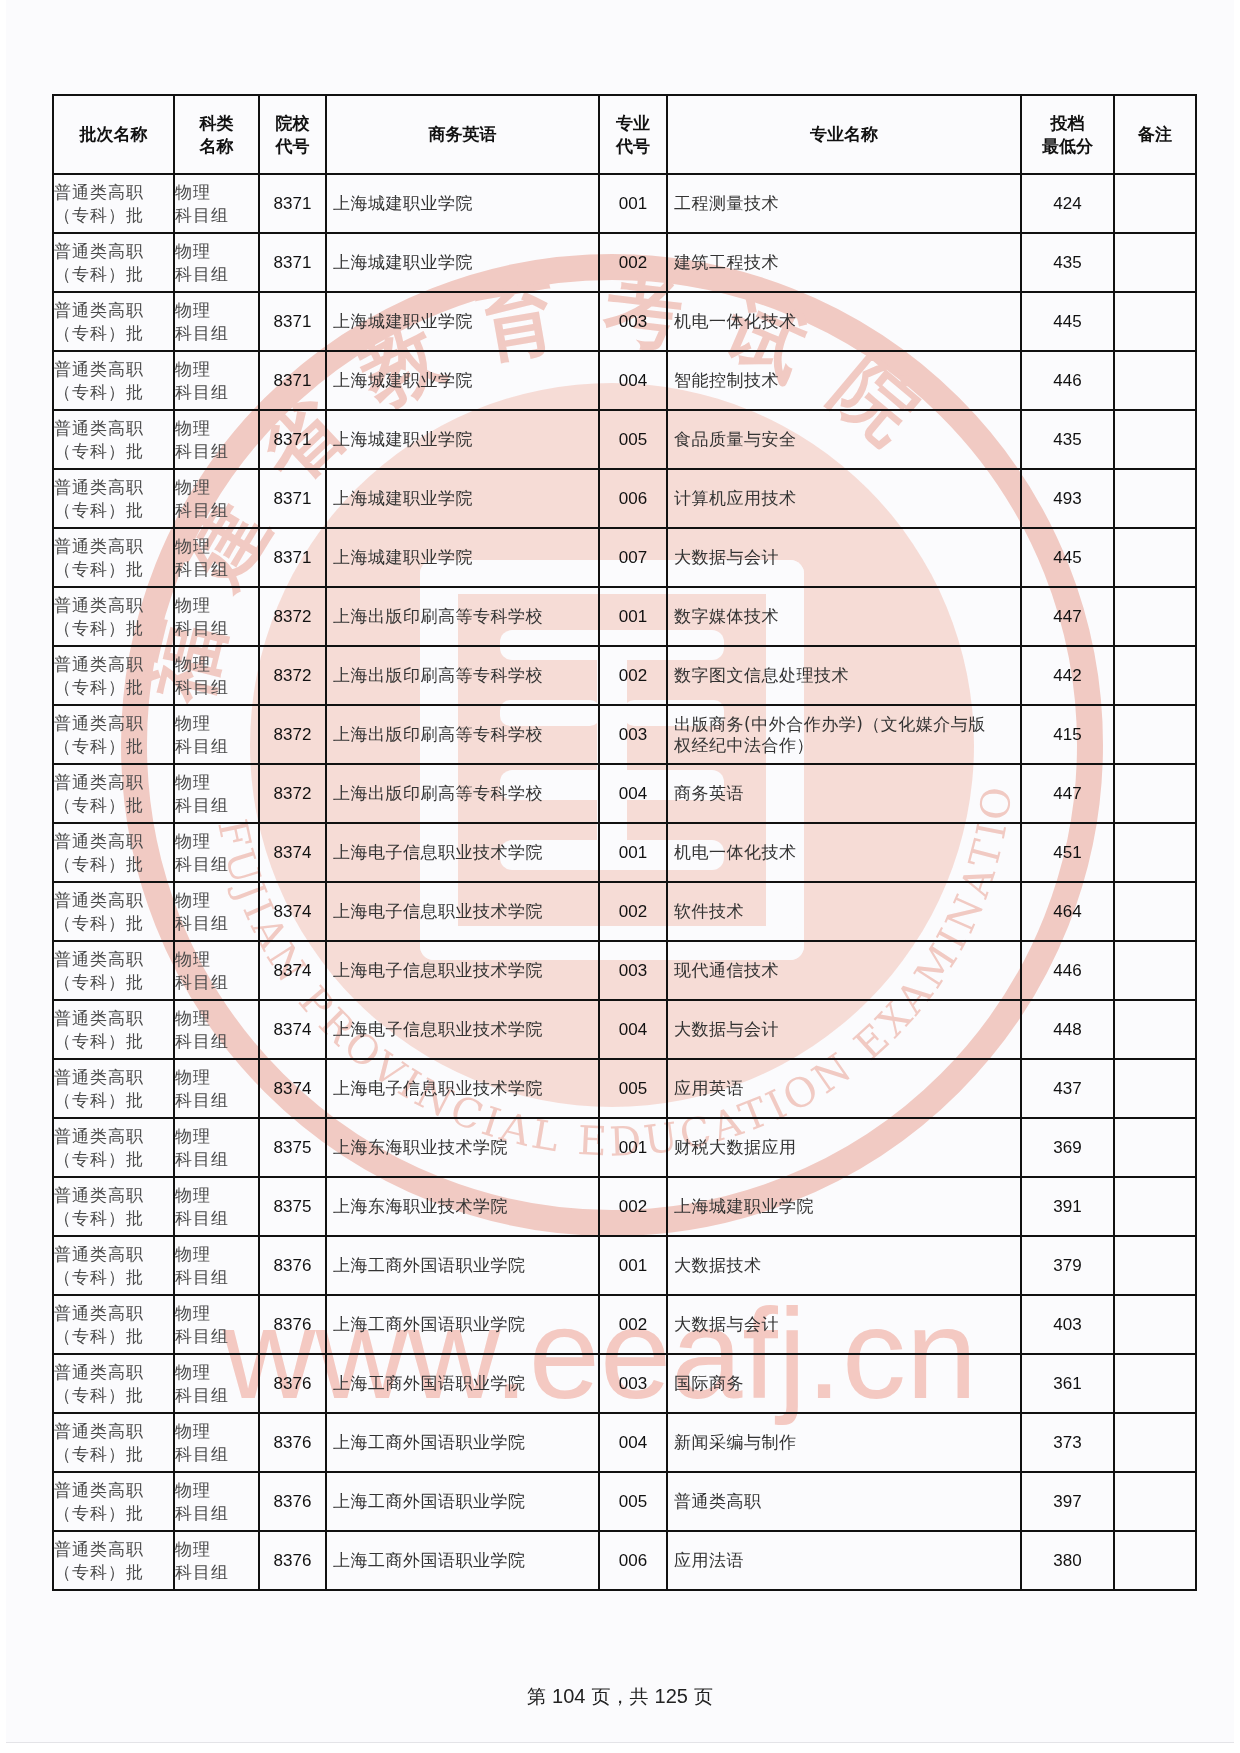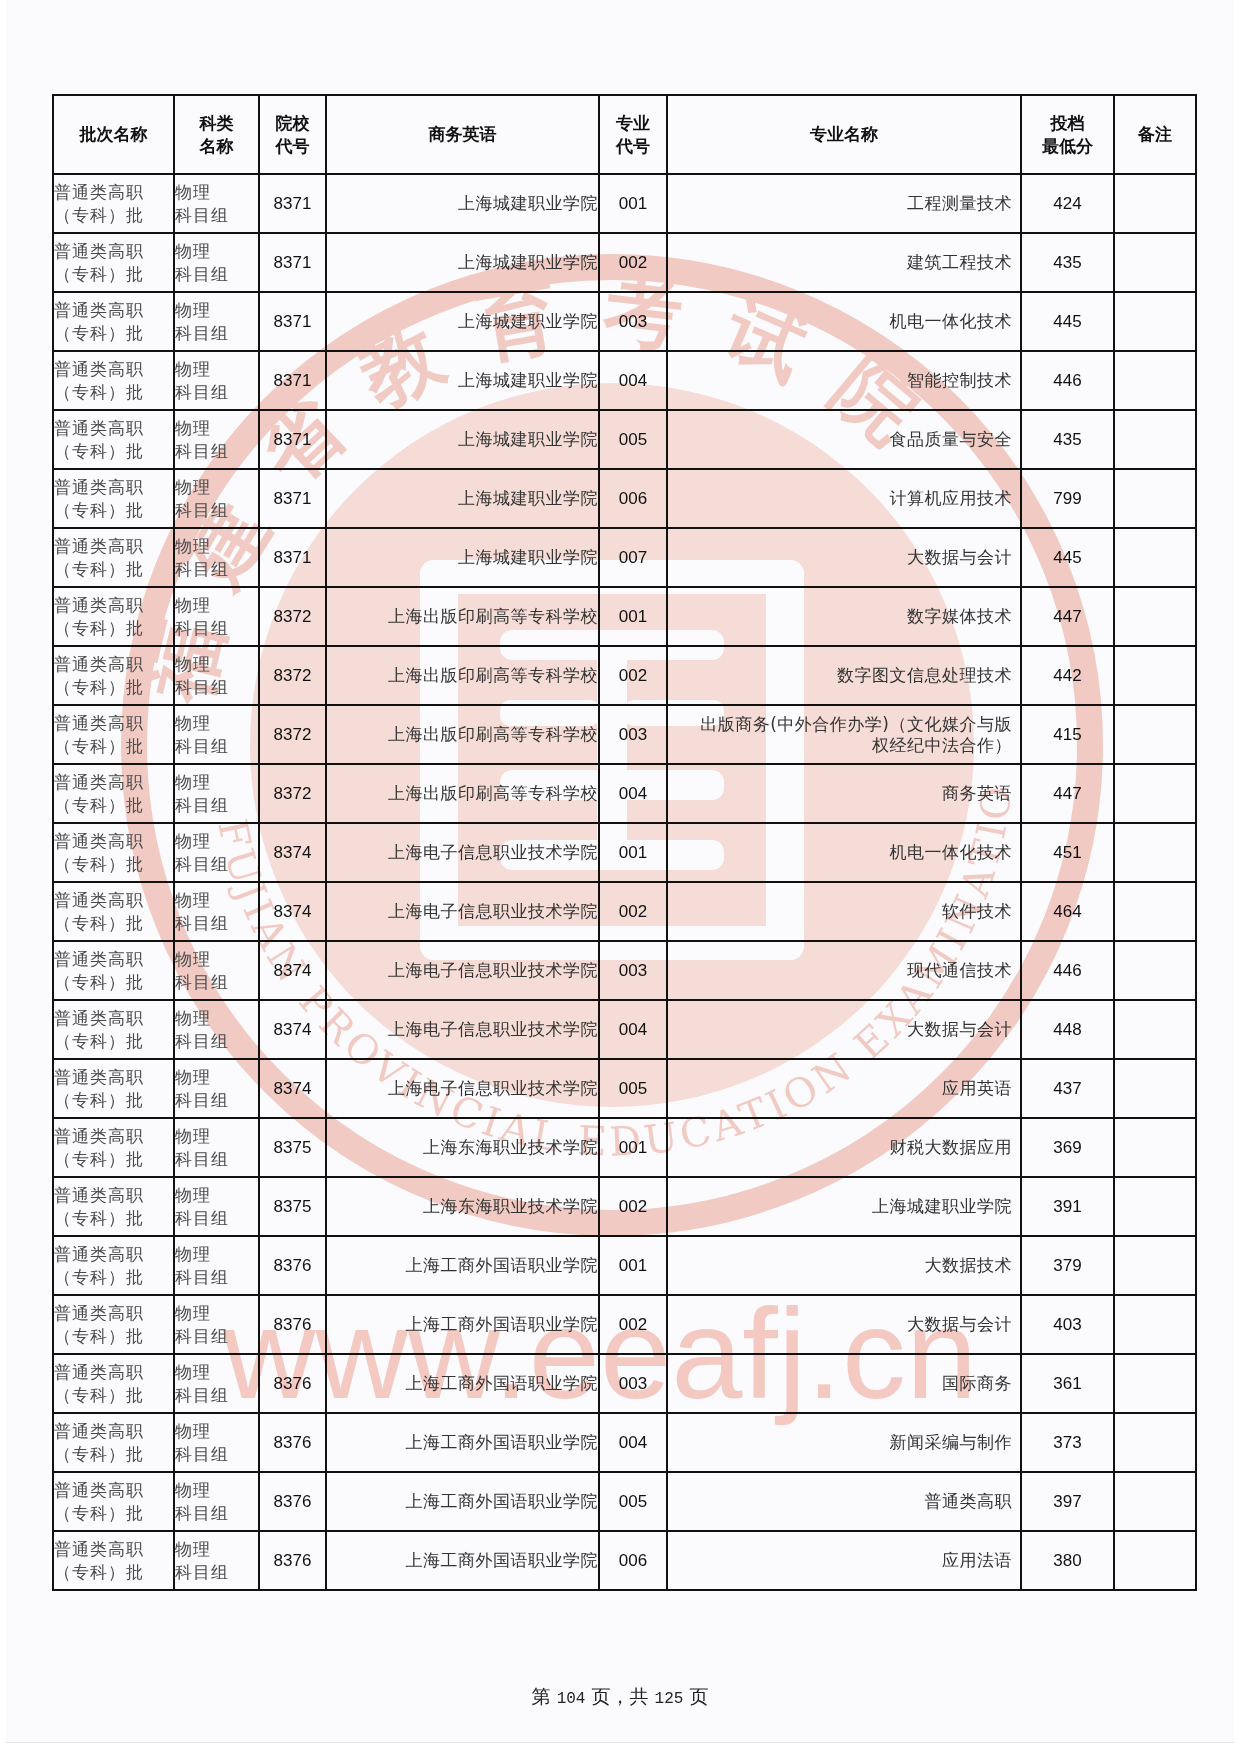--- a/index.html
+++ b/index.html
@@ -48,31 +48,31 @@
   }
   .c-batch, .c-subject {
     text-align: left; color: #4a4a4a; font-size: 17px; line-height: 23px;
     letter-spacing: 1px;
   }
   .c-code, .c-mcode, .c-score {
     text-align: center; color: #111;
     font-family: "Liberation Sans", sans-serif; font-size: 18px;
   }
   .c-school, .c-major {
-    text-align: right; padding-left: 6px !important; color: #333;
+    text-align: left; padding-left: 6px !important; color: #333;
     font-size: 16px; line-height: 21px; letter-spacing: 0.5px;
   }
   .c-major { padding-right: 8px !important; }
   .c-note { }
   .line { display: block; }
   .footer {
     position: absolute; left: 0; width: 1240px; top: 1684px; text-align: center;
     font-size: 19px; color: #222; z-index: 2;
   }
-  .footer .num { font-family: Liberation Mono, monospace; font-size: 16px; margin-top: 39px; }
+  .footer .num { font-family: Liberation Sans, sans-serif; font-size: 20px; margin-top: 39px; }
 </style>
 </head>
 <body>
 
 <div class="paper"></div>
 
 <svg class="seal" viewBox="0 0 1240 1753" xmlns="http://www.w3.org/2000/svg">
   <defs>
     <path id="arcTop" d="M 205 745 A 407 407 0 0 1 1019 745"></path>
     <path id="arcBottom" d="M 215 800 A 400 400 0 0 0 1010 800"></path>
@@ -246,21 +246,21 @@
           <td class="c-subject">
             <span class="line">物理</span>
             <span class="line">科目组</span>
           </td>
           <td class="c-code">8371</td>
           <td class="c-school">上海城建职业学院</td>
           <td class="c-mcode">006</td>
           <td class="c-major">
             <span class="line">计算机应用技术</span>
           </td>
-          <td class="c-score">799</td>
+          <td class="c-score">493</td>
           <td class="c-note"></td>
         </tr>
         <tr>
           <td class="c-batch">
             <span class="line">普通类高职</span>
             <span class="line">（专科）批</span>
           </td>
           <td class="c-subject">
             <span class="line">物理</span>
             <span class="line">科目组</span>

